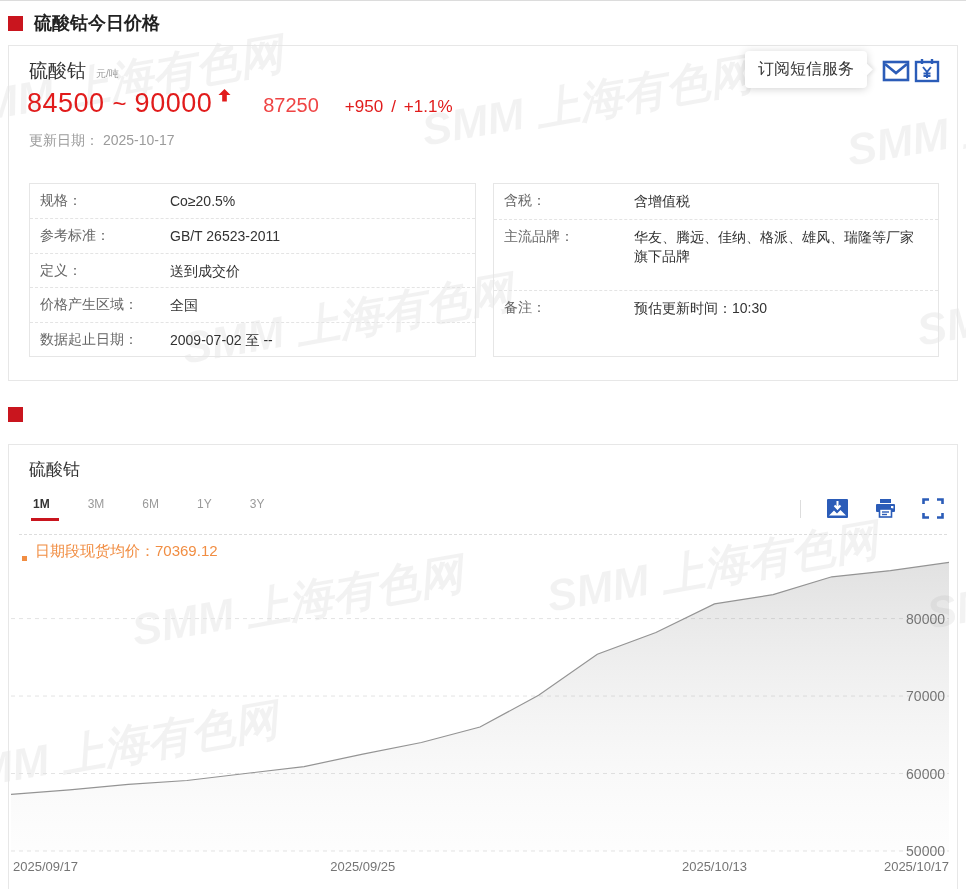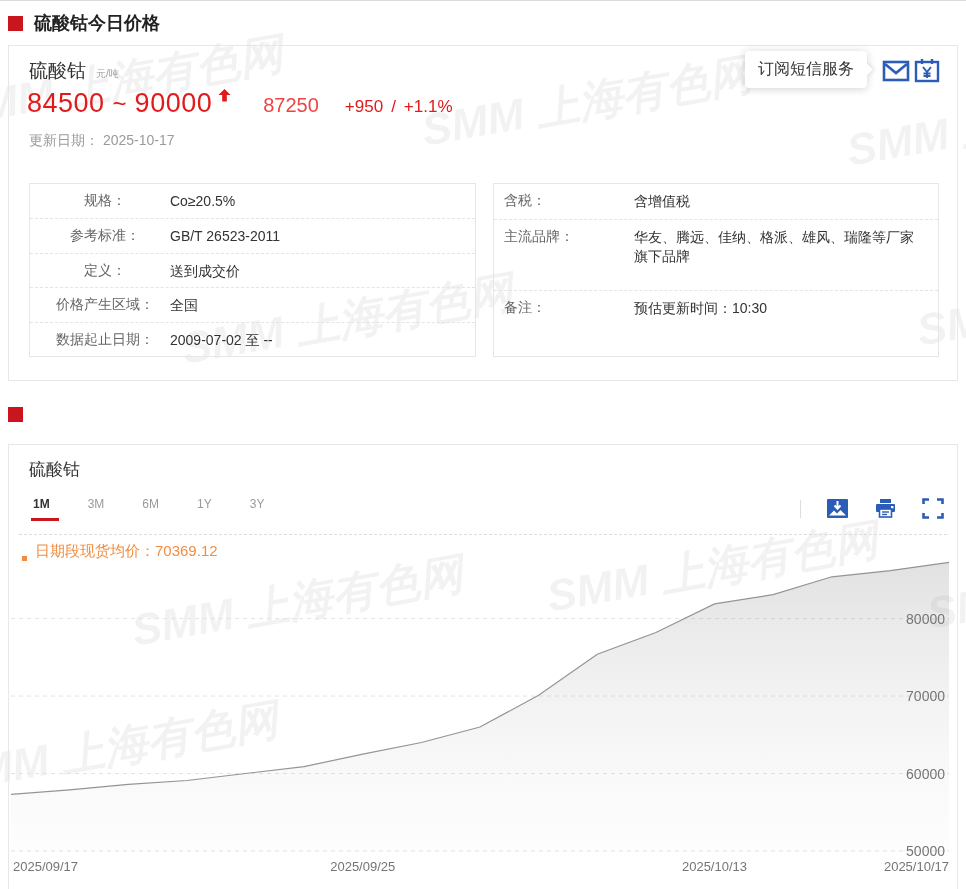--- a/index.html
+++ b/index.html
@@ -47,21 +47,21 @@
   .icon-btn { position:absolute; top:12px; width:28px; height:26px; cursor:pointer; }
   .icon-mail { right:47px; }
   .icon-yen  { right:16px; }
 
   
   .spec-box { position:absolute; top:137px; height:174px; border:1px solid #e6e6e6; font-size:14px; }
   .spec-left { left:20px; width:447px; }
   .spec-right { left:484px; width:446px; }
   .spec-row { display:flex; padding:8px 0 7px 10px; border-bottom:1px dashed #e4e4e4; align-items:flex-start; }
   .spec-row:last-child { border-bottom:none; }
-  .spec-left .spec-row { height:34.8px;text-align:center; }
+  .spec-left .spec-row { height:34.8px; }
   .spec-right .row-a { height:36px; }
   .spec-right .row-b { height:71px; }
   .spec-right .row-c { height:64px; }
   .spec-label { width:130px; flex:0 0 130px; color:#666; }
   .spec-value { color:#333; line-height:19px; padding-right:14px; }
 
   
   .sec-head2 { top:406px; }
   .card2 { top:443px; height:446px; }
   .chart-title { position:absolute; left:20px; top:13px; font-size:17px; color:#333; }

